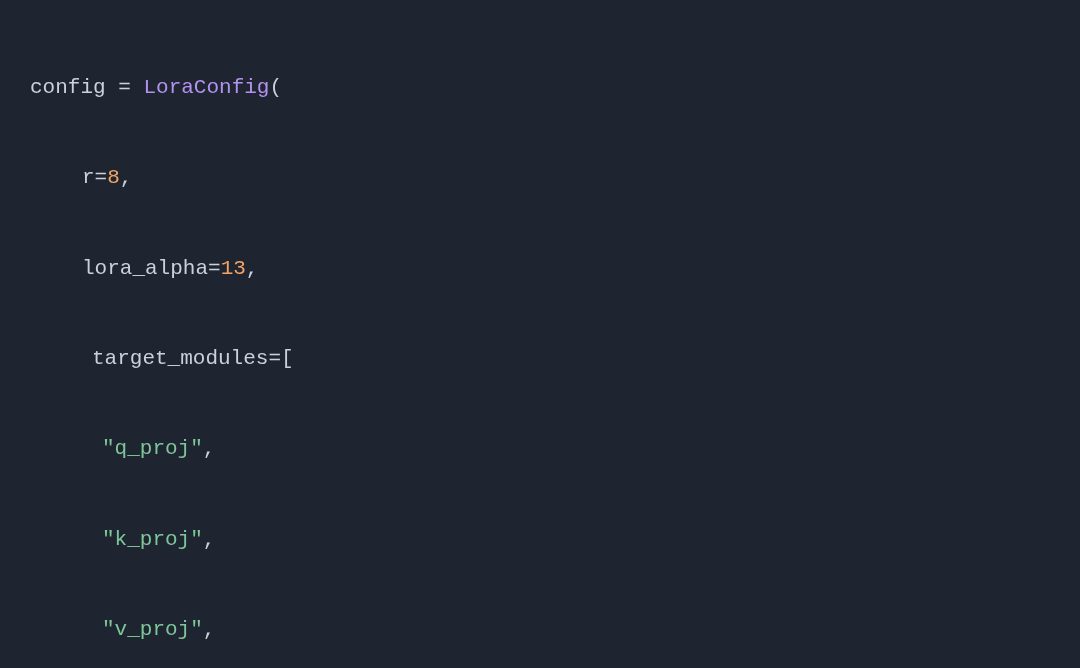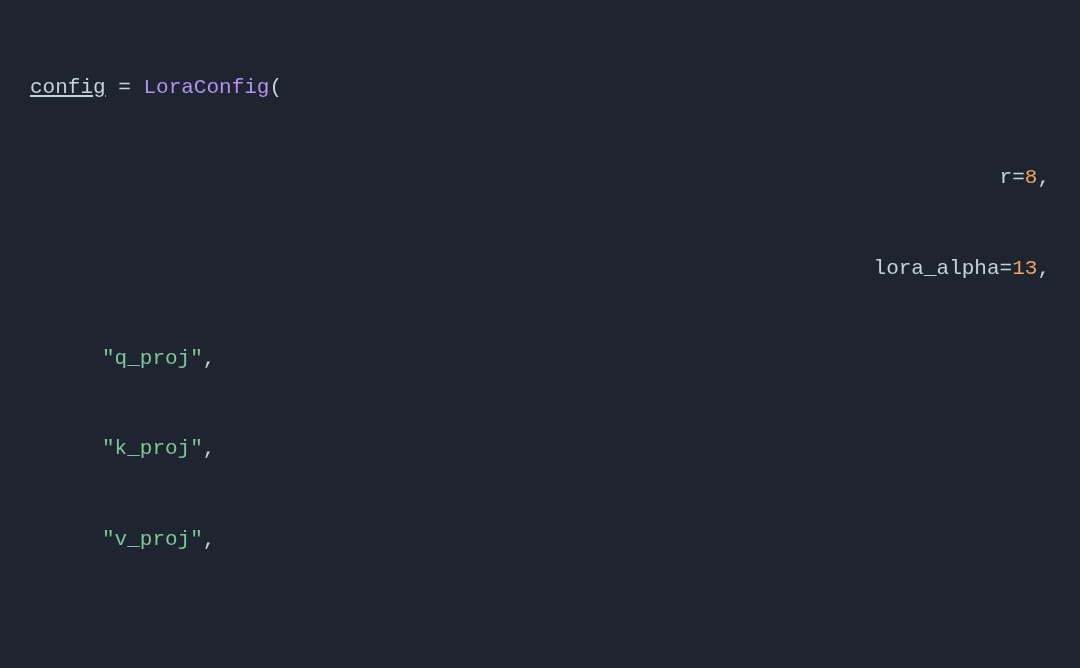--- a/index.html
+++ b/index.html
@@ -19,21 +19,20 @@
       overflow: hidden;
     }
     .code-container {
       white-space: pre;
     }
     .line {
       display: block;
     }
     .identifier {
       color: #c9d1d9;
-      text-decoration: underline;
     }
     .operator {
       color: #c9d1d9;
     }
     .class-name {
       color: #b392f0;
     }
     .punct {
       color: #c9d1d9;
     }
@@ -41,36 +40,36 @@
       color: #c9d1d9;
     }
     .number {
       color: #f2a365;
     }
     .string {
       color: #7ec699;
     }
     .indent1 {
       padding-left: 52px;
-      text-align: right;
     }
     .indent2 {
       padding-left: 62px;
     }
     .indent3 {
       padding-left: 72px;
     }
   </style>
 </head>
 <body>
 
 <div class="code-container">
 <span class="line"><span class="identifier">config</span><span class="operator"> = </span><span class="class-name">LoraConfig</span><span class="punct">(</span></span>
 <span class="line indent1"><span class="param">r</span><span class="operator">=</span><span class="number">8</span><span class="punct">,</span></span>
 <span class="line indent1"><span class="param">lora_alpha</span><span class="operator">=</span><span class="number">13</span><span class="punct">,</span></span>
+<span class="line indent2"><span class="param">target_modules</span><span class="operator">=</span><span class="punct">[</span></span>
 <span class="line indent3"><span class="string">"q_proj"</span><span class="punct">,</span></span>
 <span class="line indent3"><span class="string">"k_proj"</span><span class="punct">,</span></span>
 <span class="line indent3"><span class="string">"v_proj"</span><span class="punct">,</span></span>
 
 
 
 
 
 
 </div>

